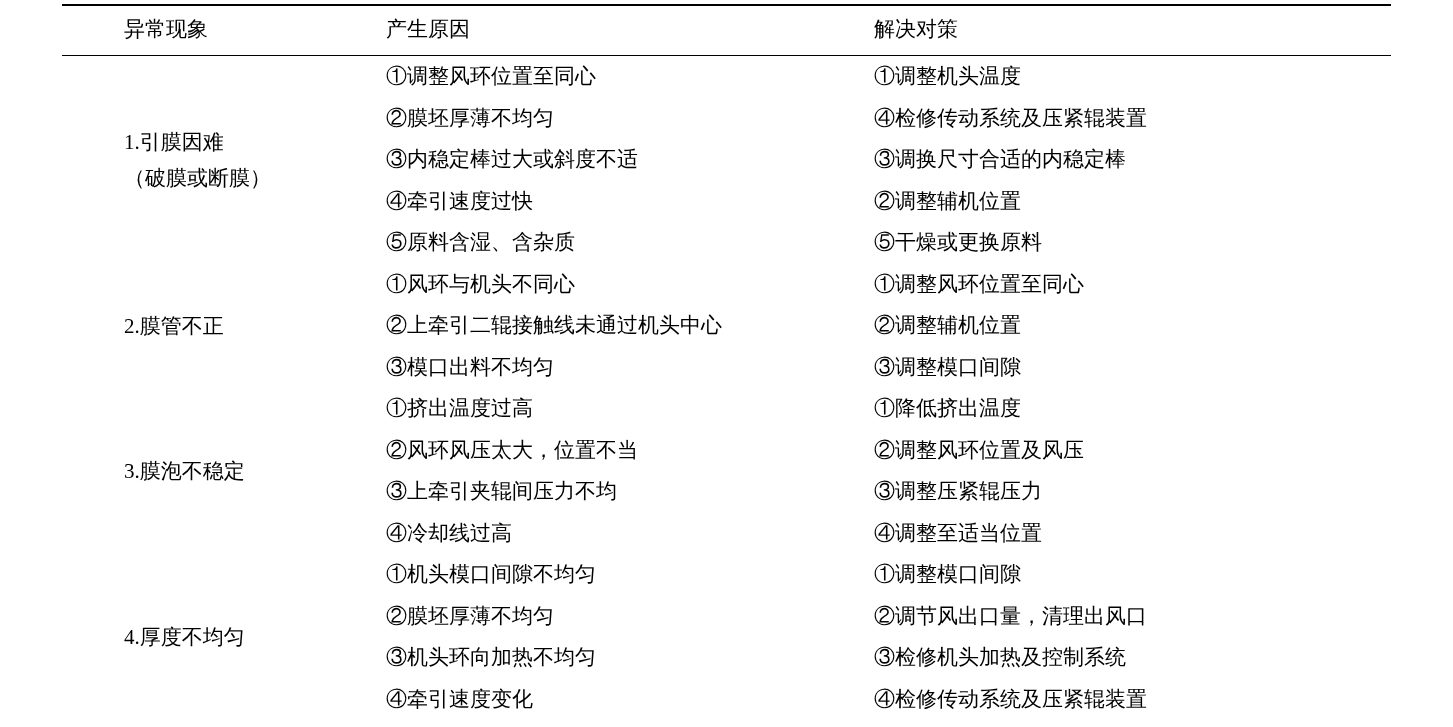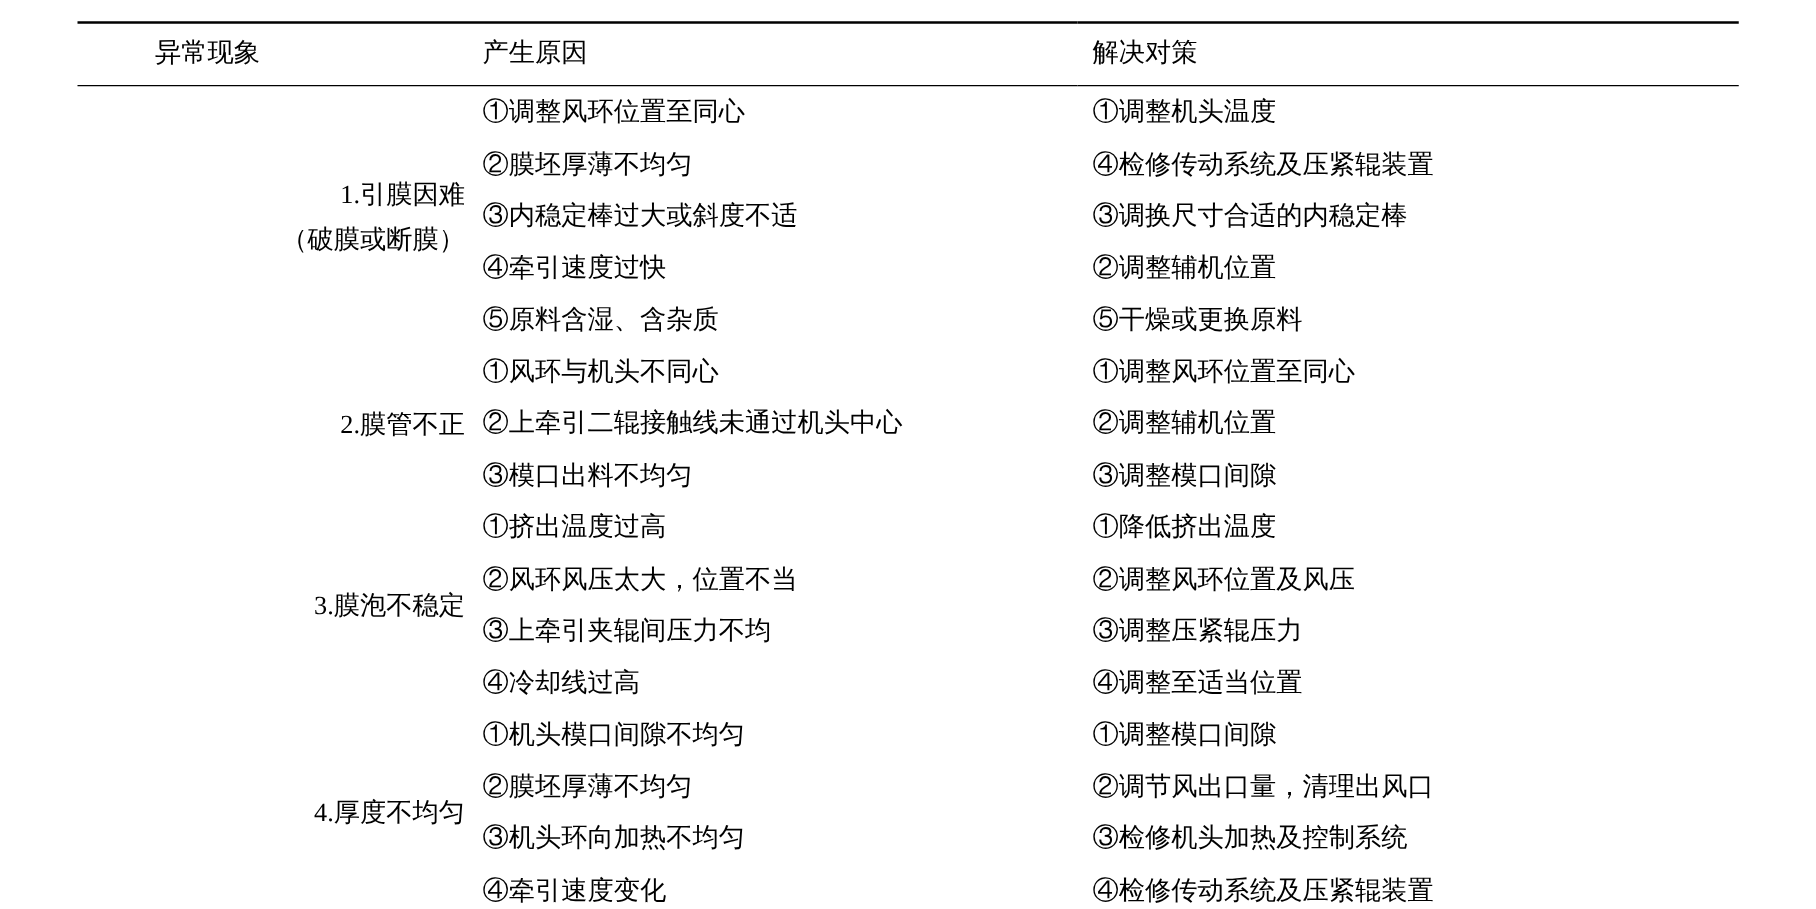--- a/index.html
+++ b/index.html
@@ -12,21 +12,21 @@
     height: 727px;
     font-family: "Liberation Serif", "DejaVu Serif", serif;
     color: #000000;
     overflow: hidden;
   }
   .page {
     position: relative;
     width: 1174px;
     height: 727px;
     box-sizing: border-box;
-    padding: 17px 62px;
+    padding: 4px 62px;
   }
   table.fault-table {
     width: 1329px;
     border-collapse: collapse;
     table-layout: fixed;
     font-size: 21px;
   }
   table.fault-table col.c1 { width: 310px; }
   table.fault-table col.c2 { width: 490px; }
   table.fault-table col.c3 { width: 529px; }
@@ -45,21 +45,21 @@
   thead tr.header-row th.h3 .hcell { padding-left: 12px; }
 
   tbody td {
     padding: 0;
     vertical-align: middle;
     font-size: 21px;
     line-height: 1.0;
   }
   tbody td.phenomenon {
     vertical-align: middle;
-    text-align: right;
+    text-align: left;
   }
   tbody td.phenomenon .pcell {
     padding-left: 62px;
     line-height: 1.72;
   }
   tbody td.cause .ccell {
     padding-left: 14px;
     height: 41.5px;
     display: flex;
     align-items: center;

